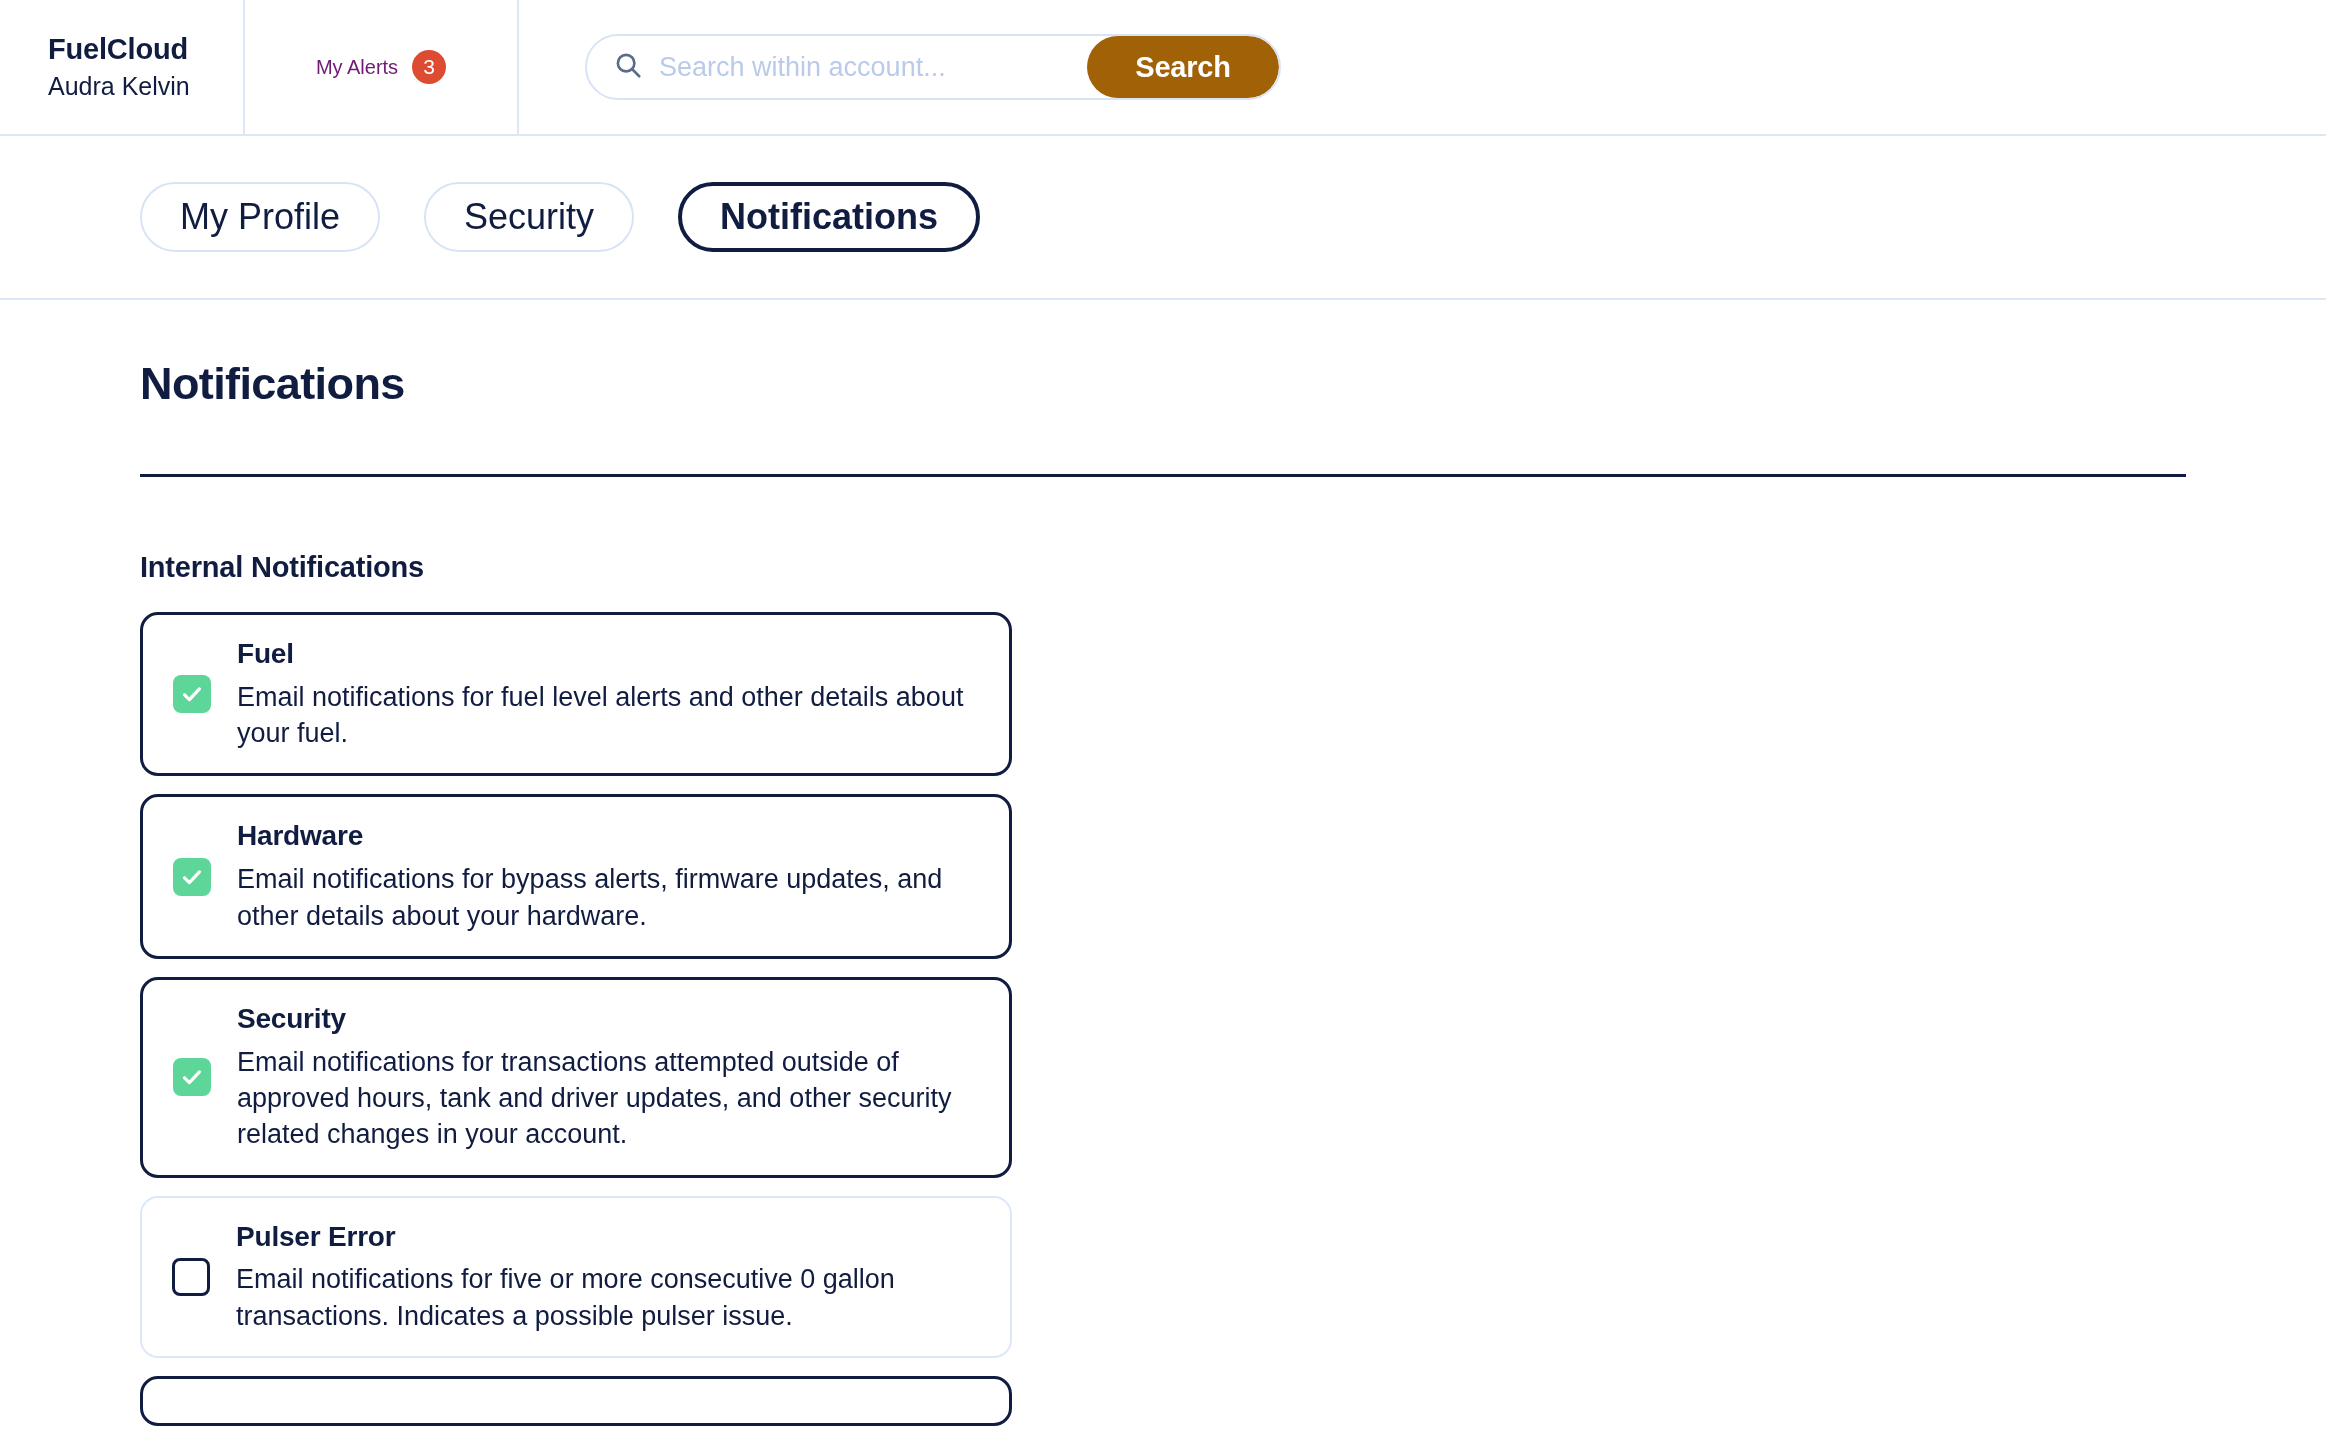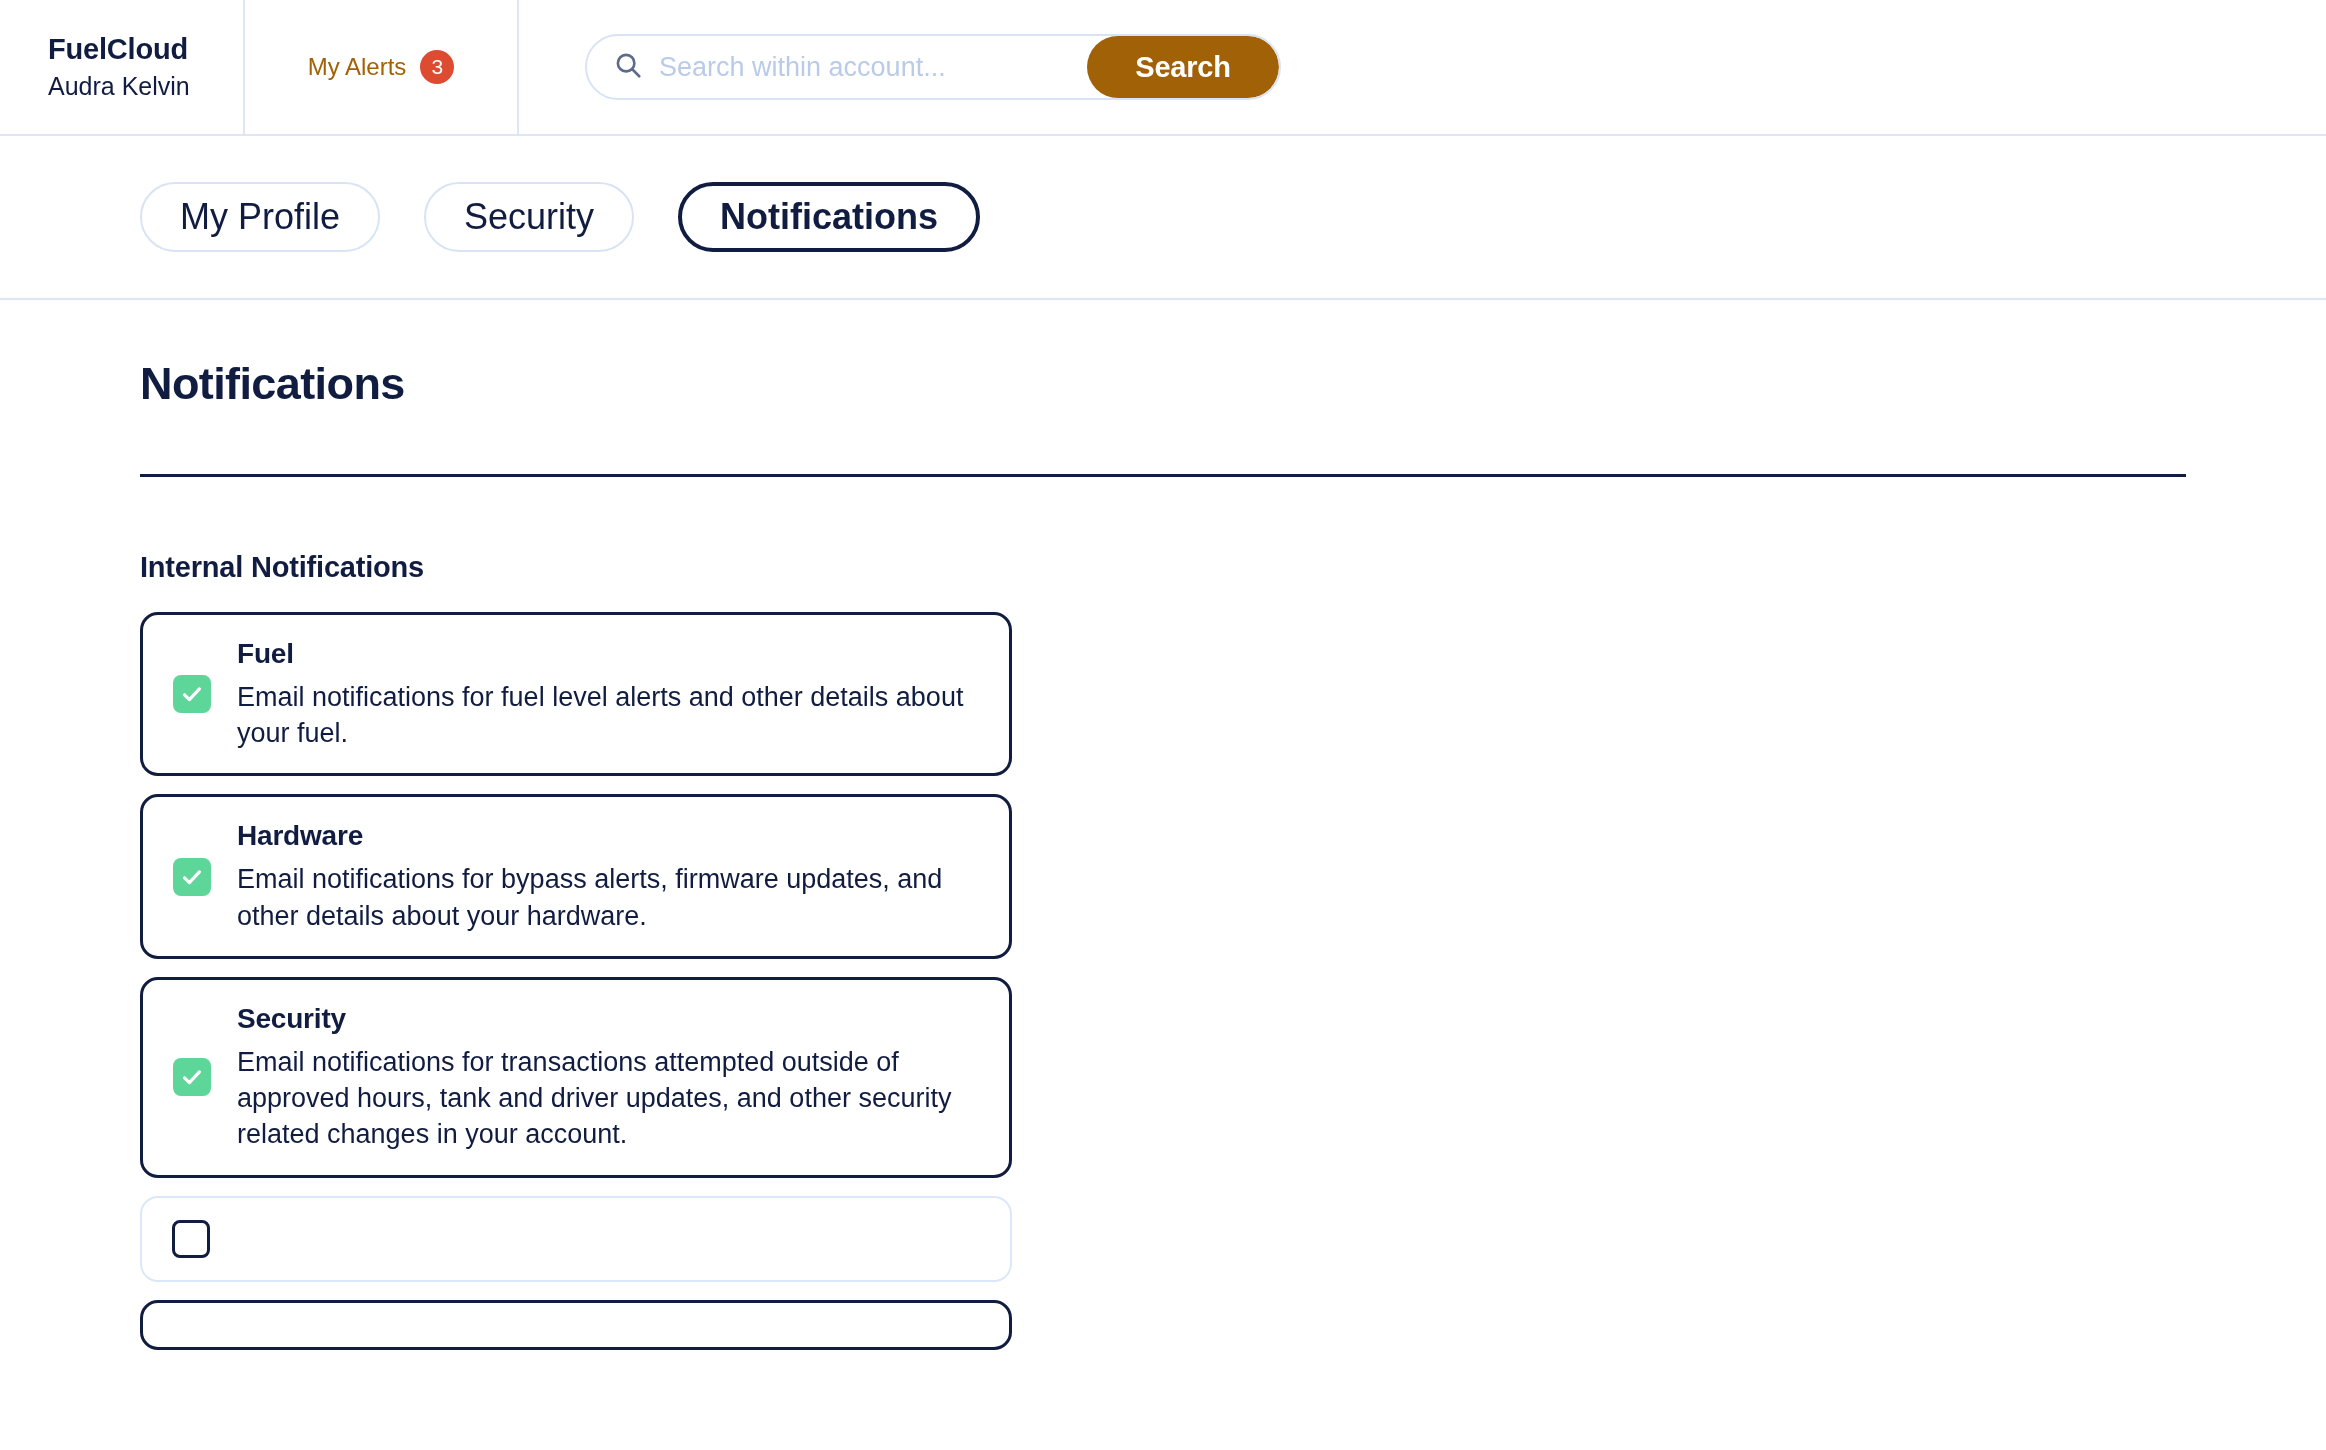--- a/index.html
+++ b/index.html
@@ -52,22 +52,22 @@
     width: 274px;
     flex: 0 0 274px;
     border-right: 2px solid #dce6f5;
     display: flex;
     align-items: center;
     justify-content: center;
     gap: 14px;
     cursor: pointer;
   }
   .alerts-label {
-    font-size: 24px;
-    color: #a16207;
+    font-size: 20px;
+    color: #701a75;
   }
   .alerts-badge {
     width: 34px;
     height: 34px;
     border-radius: 50%;
     background: #dd4b30;
     color: #ffffff;
     font-size: 21px;
     font-weight: 500;
     display: flex;
@@ -314,20 +314,24 @@
       <div class="card-body">
         <div class="card-name">Security</div>
         <div class="card-desc">Email notifications for transactions attempted outside of approved hours, tank and driver updates, and other security related changes in your account.</div>
       </div>
     </div>
 
     <div class="card off">
       <span class="cbox off">
         
       </span>
+      <div class="card-body">
+        <div class="card-name">Pulser Error</div>
+        <div class="card-desc">Email notifications for five or more consecutive 0 gallon transactions. Indicates a possible pulser issue.</div>
+      </div>
     </div>
 
     <div class="card">
       
       
     </div>
 
   </div>
 </div>
 

